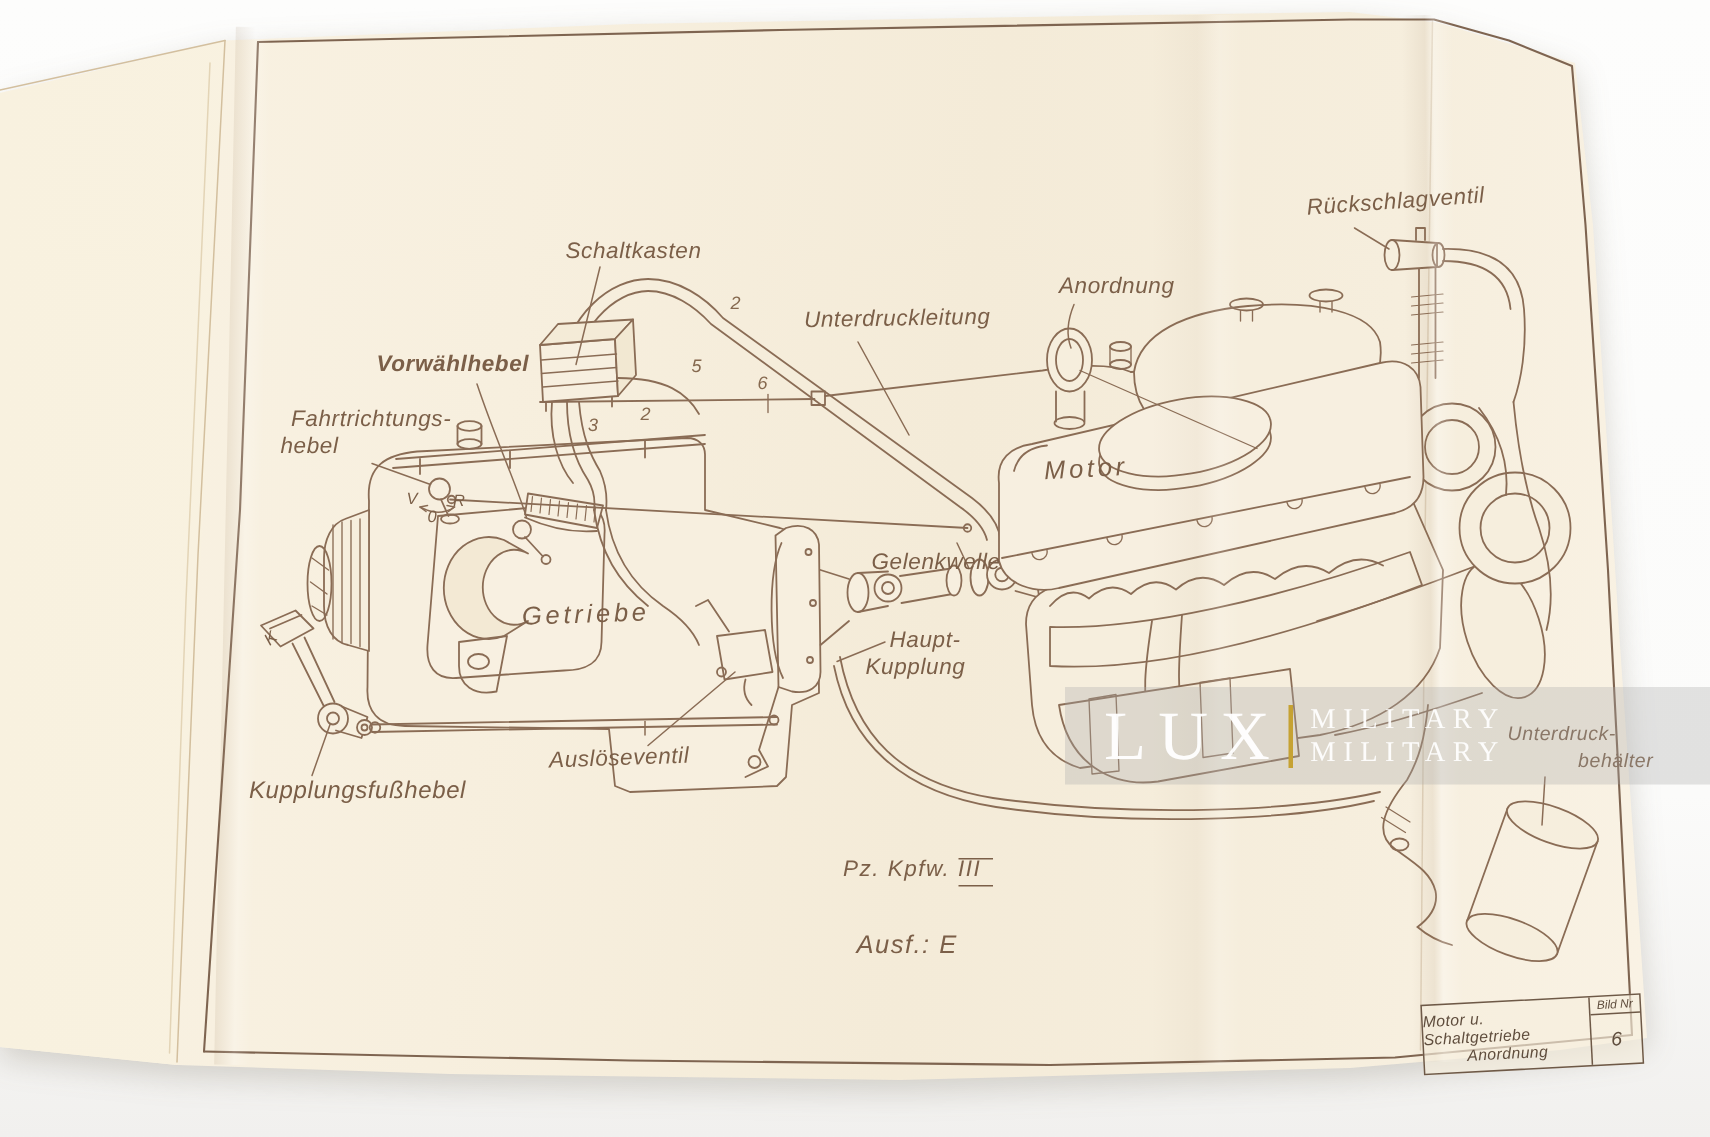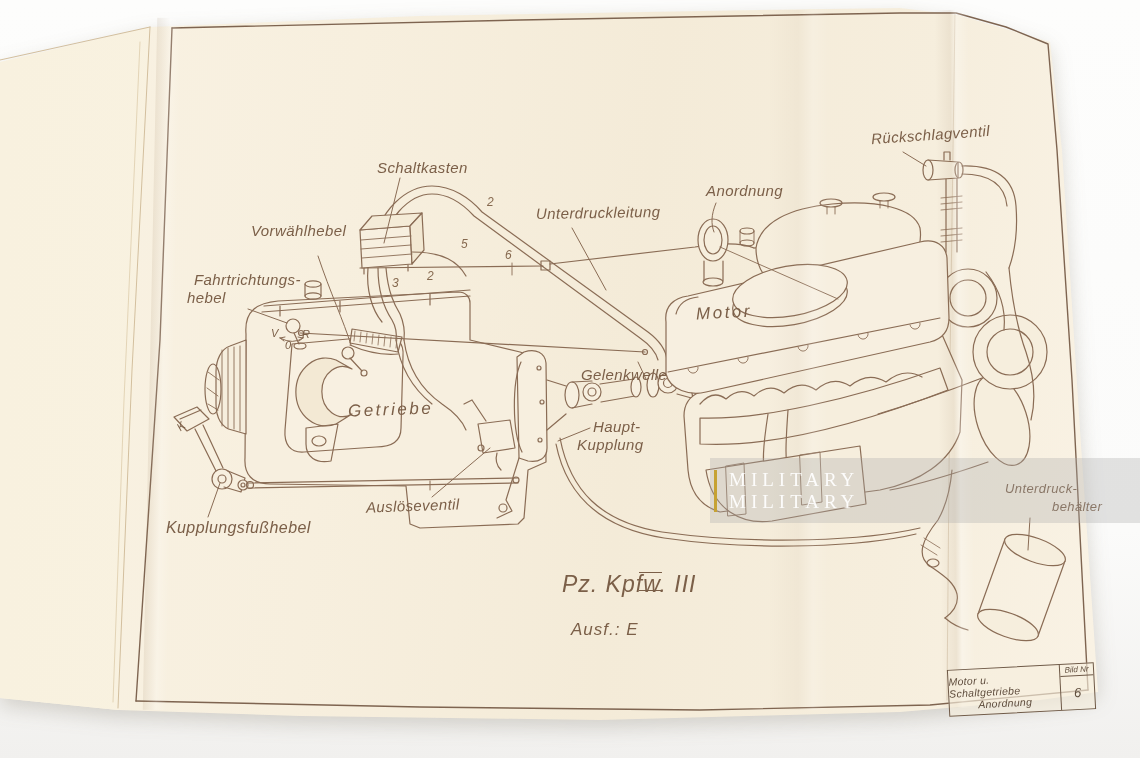--- a/index.html
+++ b/index.html
@@ -27,33 +27,33 @@
   .lbl{position:absolute;font:italic 15px "Liberation Sans",sans-serif;color:#7b5f48;
        letter-spacing:.4px;white-space:nowrap;z-index:3;}
   .lbl.big{font-size:17px;letter-spacing:2.5px;}
   .num{position:absolute;font:italic 12px "Liberation Sans",sans-serif;color:#86694f;z-index:3;}
   .mark{position:absolute;font:italic 11px "Liberation Sans",sans-serif;color:#7b5f48;z-index:3;}
 
   #lbl-schaltkasten{left:377px;top:159px;}
   #lbl-unterdruckleitung{left:536px;top:204px;transform:rotate(-1deg);}
   #lbl-gasgeber{left:706px;top:182px;}
   #lbl-rueckschlagventil{left:871px;top:126px;transform:rotate(-4deg);}
-  #lbl-vorwaehlhebel{left:251px;top:222px;}
+  #lbl-vorwaehlhebel{left:251px;top:234px;font-weight:bold;}
   #lbl-fahrtrichtungs1{left:194px;top:271px;}
   #lbl-fahrtrichtungs2{left:187px;top:289px;}
   #lbl-motor{left:696px;top:303px;transform:rotate(-3deg);}
   #lbl-gelenkwelle{left:581px;top:344px;margin-top:22px;}
   #lbl-haupt1{left:593px;top:418px;}
   #lbl-haupt2{left:577px;top:436px;}
   #lbl-getriebe{left:348px;top:400px;transform:rotate(-2deg);}
   #lbl-ausloeseventil{left:366px;top:497px;transform:rotate(-2deg);}
   #lbl-kupplungsfusshebel{left:166px;top:519px;font-size:16px;text-align:center;}
   #lbl-unterdruck1{left:1005px;top:481px;font-size:13px;}
   #lbl-unterdruck2{left:1052px;top:499px;font-size:13px;}
-  #cap1{left:562px;top:571px;font-size:23px;letter-spacing:1px;}
+  #cap1{left:562px;top:571px;font-size:15px;letter-spacing:1px;}
   #cap2{left:571px;top:620px;font-size:17px;letter-spacing:1px;}
   #roman-bars{position:absolute;left:639px;top:572px;width:23px;height:17px;z-index:3;
       border-top:1.5px solid #7b5f48;border-bottom:1.5px solid #7b5f48;}
   #n2{left:487px;top:195px;} #n5{left:461px;top:237px;} #n6{left:505px;top:248px;}
   #n3{left:392px;top:276px;} #n2b{left:427px;top:269px;}
   #mv{left:271px;top:327px;} #m0{left:285px;top:339px;} #mr{left:302px;top:328px;}
   #mk{left:177px;top:420px;transform:rotate(-40deg);}
 
   #titleblock{position:absolute;left:948px;top:666px;width:147px;height:47px;
       transform:rotate(-3deg);border:1.5px solid #6e5947;display:flex;z-index:3;
@@ -318,20 +318,21 @@
       <span>Motor u. Schaltgetriebe</span>
       <span>Anordnung</span>
     </div>
     <div class="tb-right">
       <div class="tb-bild">Bild Nr</div>
       <div class="tb-num">6</div>
     </div>
   </div>
 
   <div id="watermark">
+    <span class="wm-brand">LUX</span>
     <span class="wm-bar"></span>
     <span class="wm-lines">
       <span style="display:block">MILITARY</span>
       <span style="display:block">MILITARY</span>
     </span>
   </div>
 
 </div>
 
 </body></html>

